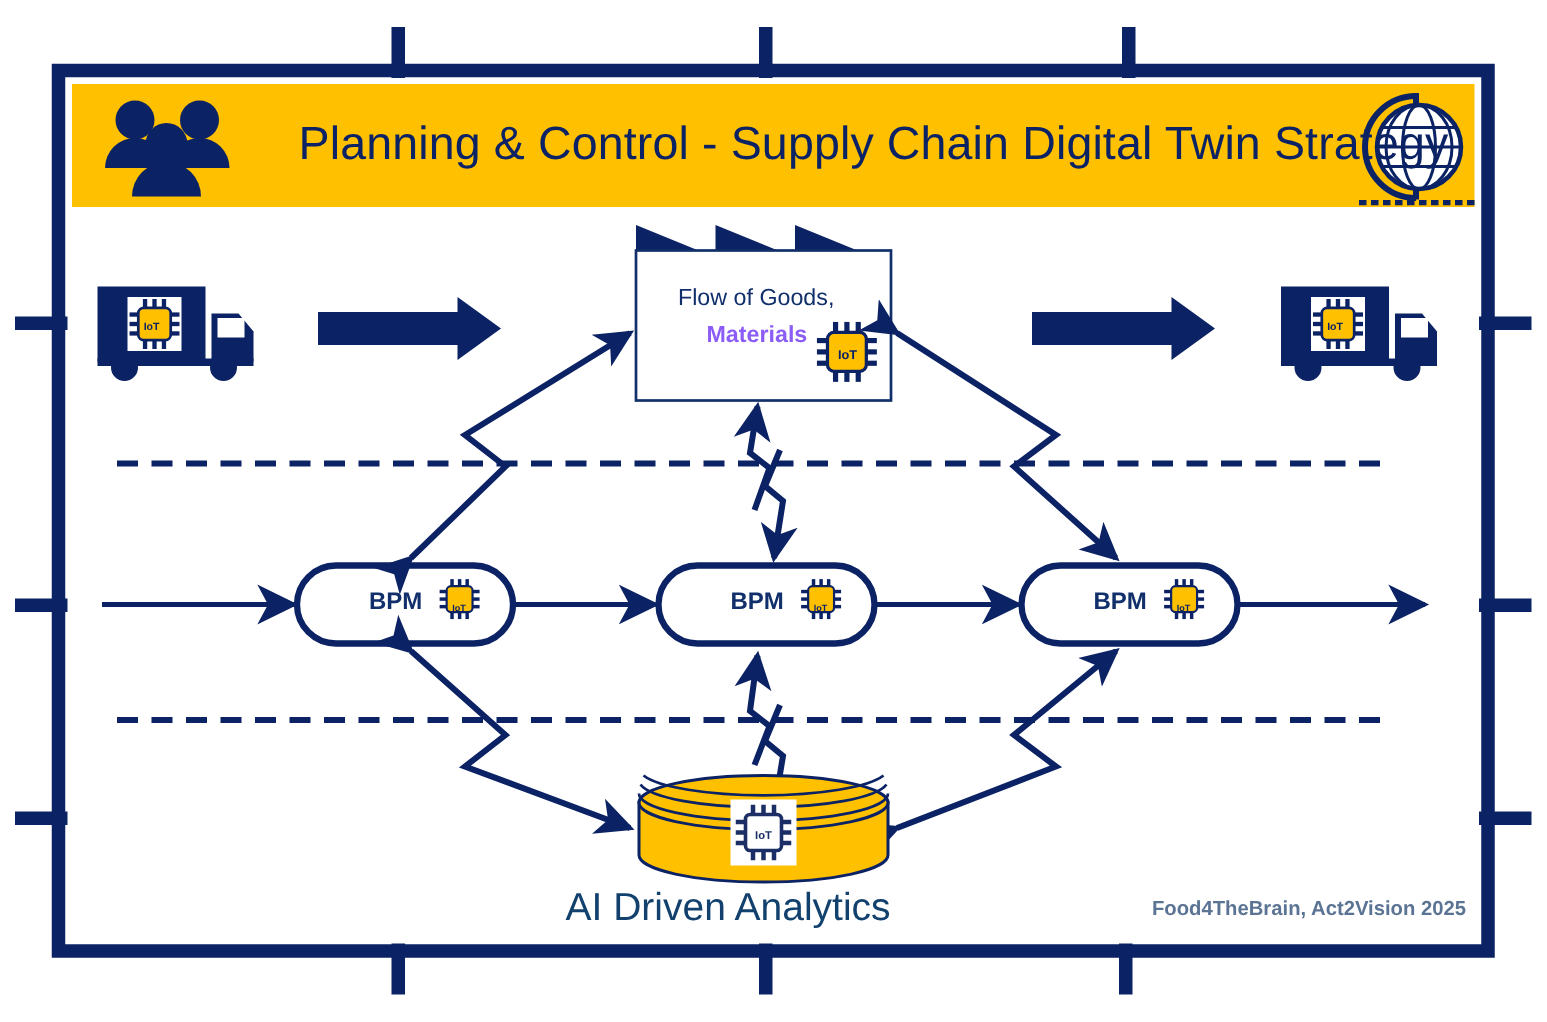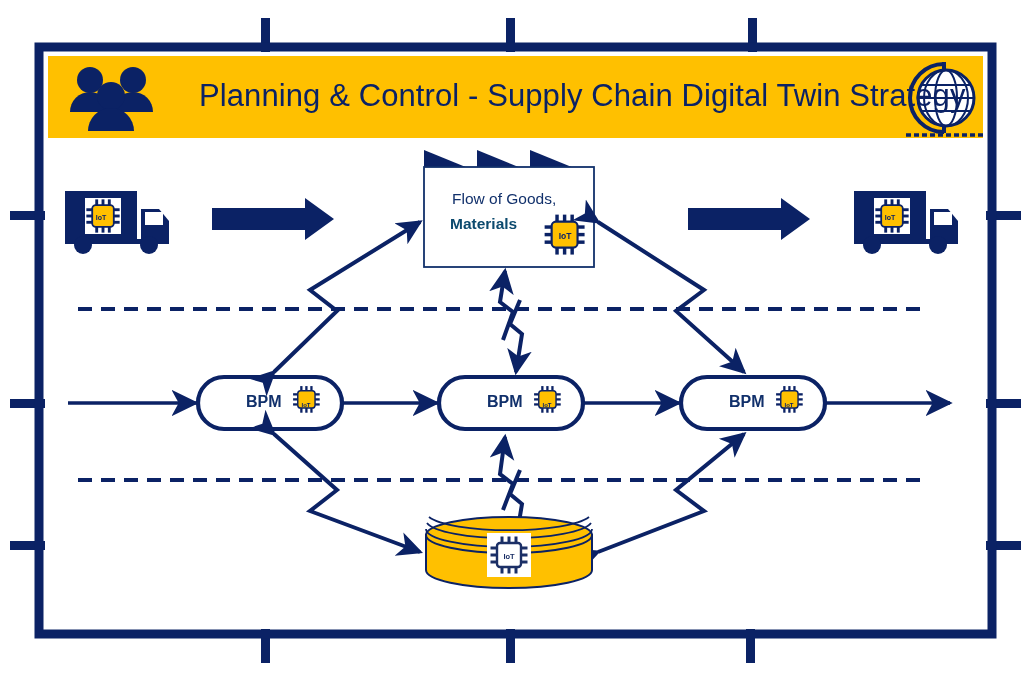--- a/index.html
+++ b/index.html
@@ -14,21 +14,21 @@
   
   .txt{position:absolute;white-space:nowrap;}
   #header-title{
     left:168px;top:78px;
     font-size:31px;color:#0b2265;font-weight:400;letter-spacing:.1px;margin-left:31px;
   }
   #factory-line1{
     left:452px;top:190px;font-size:15.5px;color:#11306b;font-weight:400;
   }
   #factory-line2{
-    left:450px;top:215px;font-size:15.5px;color:#0c4a6e;font-weight:700;
+    left:471px;top:215px;font-size:15.5px;color:#8b5cf6;font-weight:700;
   }
   .bpm-label{font-size:16px;color:#11306b;font-weight:700;}
   #bpm-label-0{left:246px;top:393px;}
   #bpm-label-1{left:487px;top:393px;}
   #bpm-label-2{left:729px;top:393px;}
   #analytics-label{
     left:377px;top:589px;font-size:26px;color:#13416e;font-weight:500;
   }
   #footer-credit{
     left:768px;top:598px;font-size:13.5px;color:#5b7494;font-weight:600;
@@ -264,15 +264,17 @@
 
   <div class="txt" id="header-title">Planning &amp; Control - Supply Chain Digital Twin Strategy</div>
 
   <div class="txt" id="factory-line1">Flow of Goods,</div>
   <div class="txt" id="factory-line2">Materials</div>
 
   <div class="txt bpm-label" id="bpm-label-0">BPM</div>
   <div class="txt bpm-label" id="bpm-label-1">BPM</div>
   <div class="txt bpm-label" id="bpm-label-2">BPM</div>
 
-
+  <div class="txt" id="analytics-label">AI Driven Analytics</div>
+
+  <div class="txt" id="footer-credit">Food4TheBrain, Act2Vision 2025</div>
 
 </div>
 
 </body></html>

